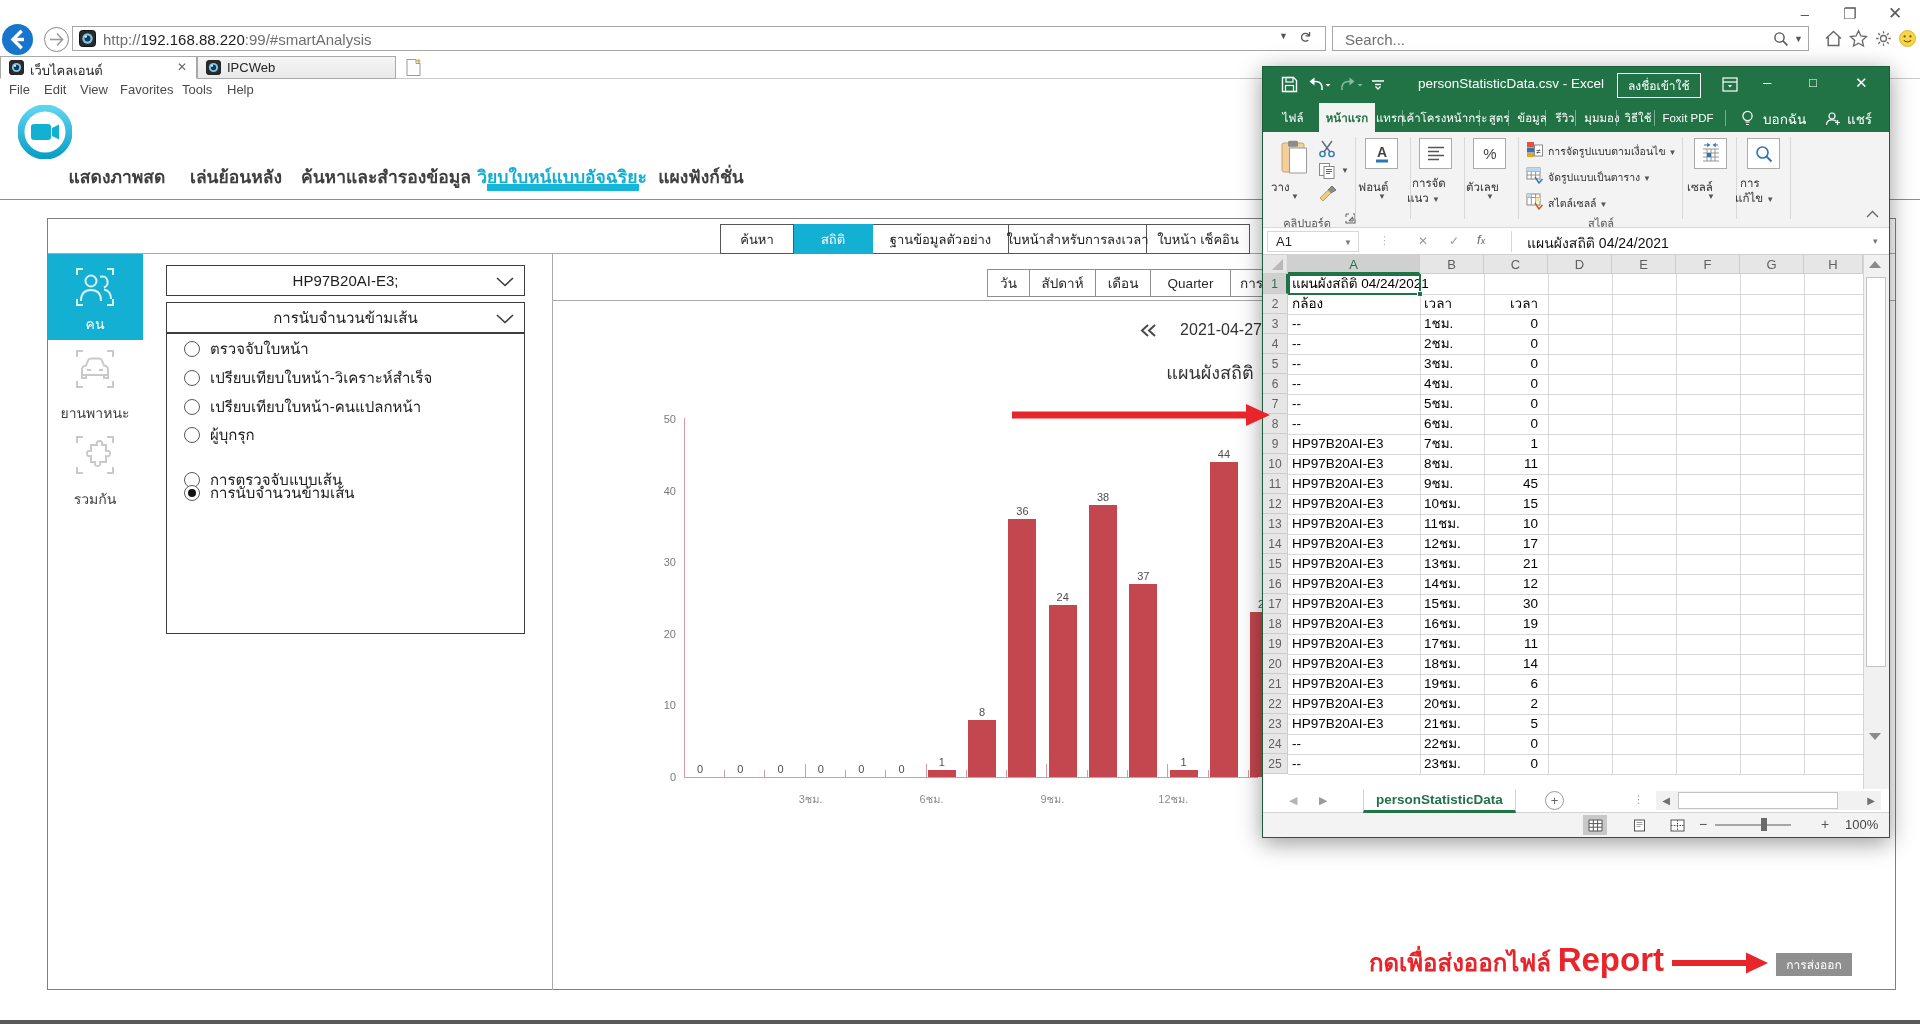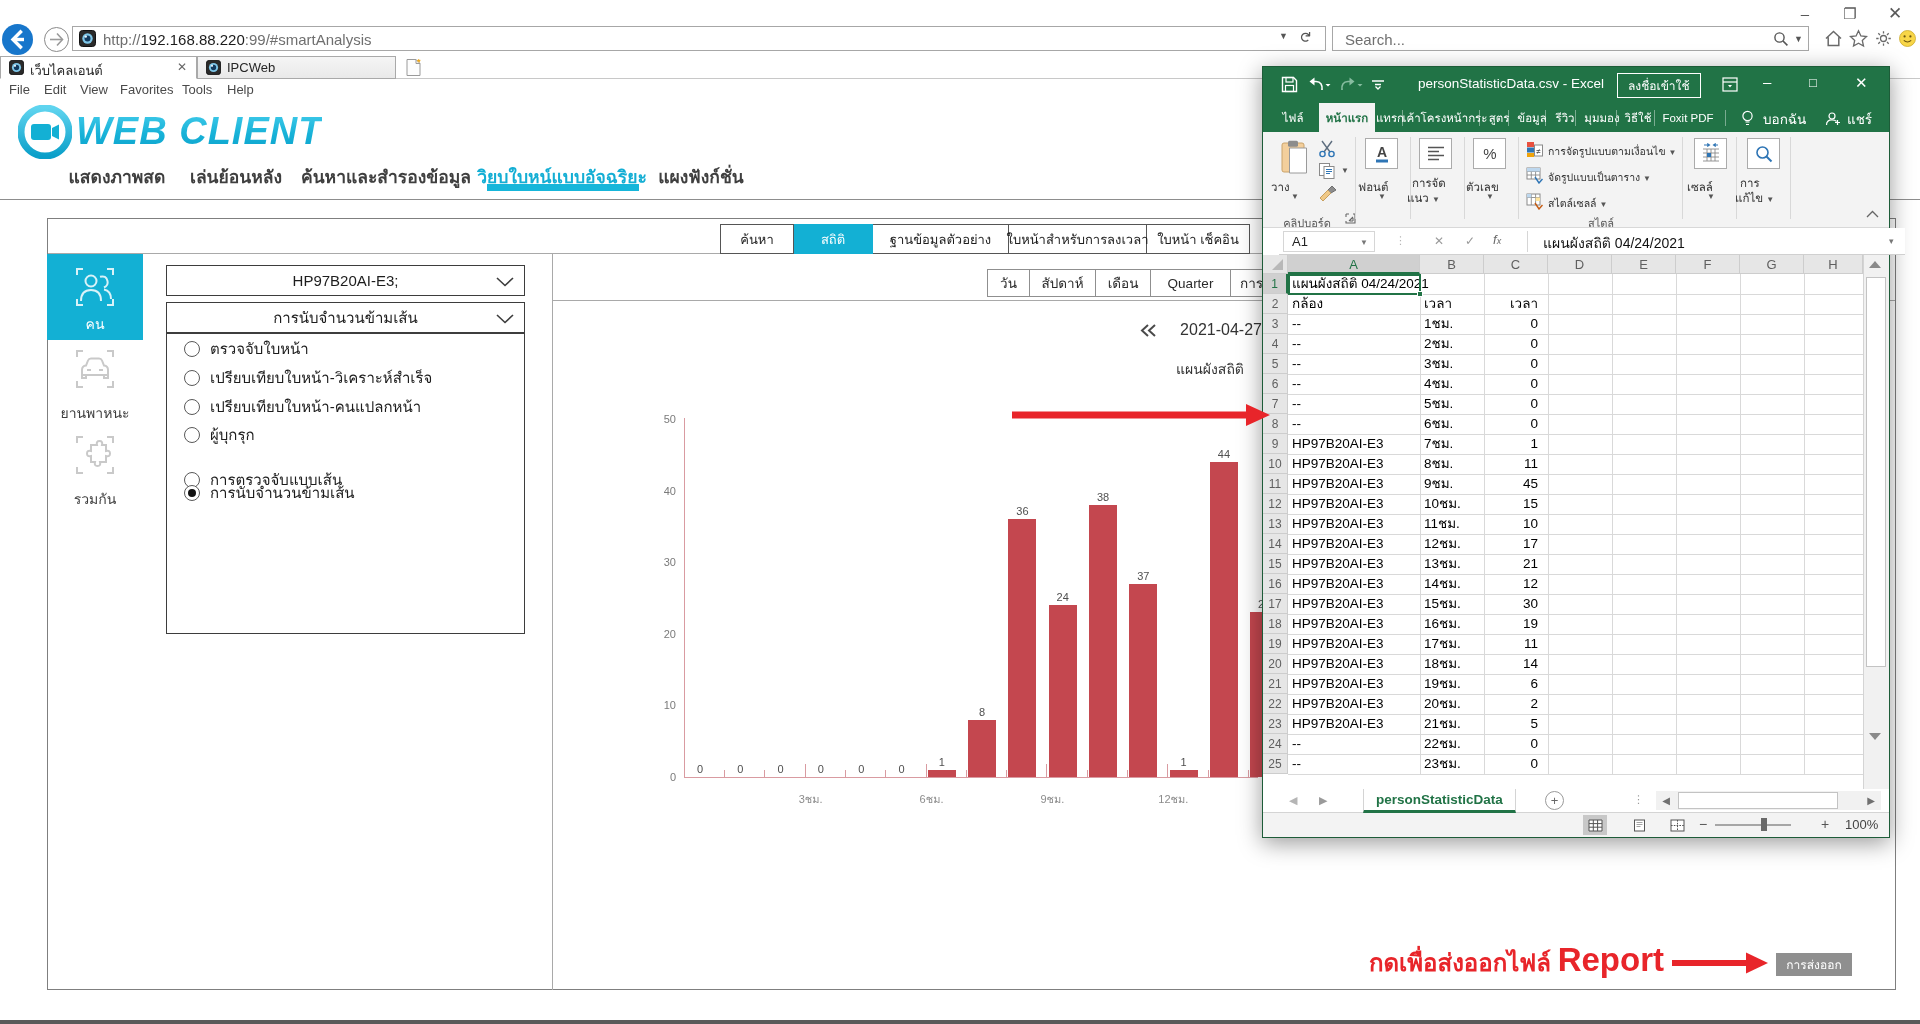--- a/index.html
+++ b/index.html
@@ -50,21 +50,21 @@
   .radio-row { left:184px; height:18px; display:flex; align-items:center; }
   .radio-circ { width:16px; height:16px; border:1.5px solid #595959; border-radius:50%; background:#fff; position:relative; }
   .radio-circ.sel::after { content:""; position:absolute; left:2.5px; top:2.5px; width:8px; height:8px; border-radius:50%; background:#111; }
   .radio-lab { margin-left:10px; font-size:15px; color:#1d1d1d; white-space:nowrap; }
   #v-divider { left:552px; top:254px; width:1px; height:736px; background:#a9a9a9; }
   #chart-head-line { left:553px; top:300px; width:1342px; height:1px; background:#a9a9a9; }
   .period-tab { top:269px; height:28px; border:1px solid #8f8f8f; border-left:none; font-size:13.5px; color:#2a2a2a;
     display:flex; align-items:center; justify-content:center; white-space:nowrap; }
   .period-tab.first { border-left:1px solid #8f8f8f; }
   #date-nav { left:1140px; top:321px; font-size:17px; color:#333; }
-  #chart-label { left:1150px; top:358px; width:120px; text-align:center; font-size:14px; color:#333; }
+  #chart-label { left:1150px; top:358px; width:120px; text-align:center; font-size:18px; color:#333; }
   .ylab { font-size:11px; color:#7a7a7a; width:30px; text-align:right; transform:translateY(-50%); }
   .xlab { font-size:11px; color:#8c8c8c; transform:translateX(-50%); white-space:nowrap; }
   .bar { background:#c4474f; }
   .bar-val { font-size:11px; color:#4f4f4f; text-align:center; transform:translateX(-50%); }
   .tick { width:1px; background:#d99ba1; }
   #axis-y { left:684px; top:418px; width:1px; height:359px; background:#d99ba1; }
   #axis-x { left:684px; top:777px; width:574px; height:1px; background:#d99ba1; }
   #export-btn { left:1776px; top:953px; width:76px; height:23px; background:#8f8f8f; color:#fff; font-size:12px;
     display:flex; align-items:center; justify-content:center; }
 
@@ -77,21 +77,21 @@
   #xl-ribbontabs { left:0; top:36px; width:626px; height:29px; background:#217346; }
   .xl-rtab { height:29px; display:flex; align-items:center; color:#fff; font-size:11.5px; justify-content:center; overflow:hidden; white-space:nowrap; }
   .xl-rtab.active { background:#f3f3f3; color:#217346; font-weight:bold; }
   .xl-rsep { top:7px; width:1px; height:16px; background:rgba(255,255,255,0.4); }
   #xl-ribbon { left:0; top:65px; width:626px; height:96px; background:#f3f3f3; border-bottom:1px solid #d8d8d8; }
   .xl-gsep { width:1px; background:#d8d8d8; }
   .xl-glabel { font-size:11px; color:#5a5a5a; text-align:center; }
   .xl-btnlab { font-size:11.5px; color:#333; text-align:left; white-space:nowrap; }
   .xl-iconbox { width:33px; height:31px; background:#fff; border:1px solid #ababab; display:flex; align-items:center; justify-content:center; }
   .xl-stylerow { font-size:10.5px; color:#333; white-space:nowrap; }
-  #xl-formulabar { left:16px; top:161px; width:626px; height:27px; background:#fff; border-bottom:1px solid #d0d0d0; }
+  #xl-formulabar { left:0; top:161px; width:626px; height:27px; background:#fff; border-bottom:1px solid #d0d0d0; }
   #xl-namebox { left:4px; top:3px; width:92px; height:21px; border:1px solid #d6d6d6; font-size:13px; color:#222; }
   .fx-ico { color:#9a9a9a; font-size:12px; }
   #xl-grid { left:0; top:188px; width:626px; height:534px; background:#fff; overflow:hidden; }
   .xl-colhdr { top:0; height:19px; background:#e6e6e6; border-right:1px solid #cdcdcd; border-bottom:1px solid #cdcdcd;
     font-size:13px; color:#5f5f5f; text-align:center; line-height:19px; }
   .xl-rowhdr { left:0; width:25px; height:20px; background:#e6e6e6; border-right:1px solid #cdcdcd; border-bottom:1px solid #cdcdcd;
     font-size:12px; color:#5f5f5f; text-align:center; line-height:20px; }
   .xl-cell { font-size:13.5px; color:#000; line-height:20px; white-space:nowrap; }
   .gridline-v { top:19px; width:1px; background:#d9d9d9; }
   .gridline-h { height:1px; background:#d9d9d9; }
@@ -208,21 +208,20 @@
     <defs>
       <linearGradient id="lgring" x1="0" y1="0" x2="0" y2="1">
         <stop offset="0" stop-color="#5fd4ef"></stop>
           <stop offset="1" stop-color="#0a9fc9"></stop>
       </linearGradient>
     </defs>
     <circle cx="27" cy="27" r="24" fill="none" stroke="url(#lgring)" stroke-width="7"></circle>
     <rect x="13" y="19" width="20" height="16" rx="3" fill="#13b0d4"></rect>
     <path d="M34 23 L41 19.5 V34.5 L34 31 Z" fill="#13b0d4"></path>
   </svg>
-  <div class="abs" id="logo-text">WEB CLIENT</div>
 
   <div id="nav-items"></div>
   <div class="abs" id="nav-underline"></div>
   <div class="abs" id="nav-rule"></div>
 
   <div class="abs" id="main-box"></div>
   <div id="seg-tabs"></div>
   <div class="abs" id="band-line"></div>
 
   <div class="abs side-item" id="side-person">

